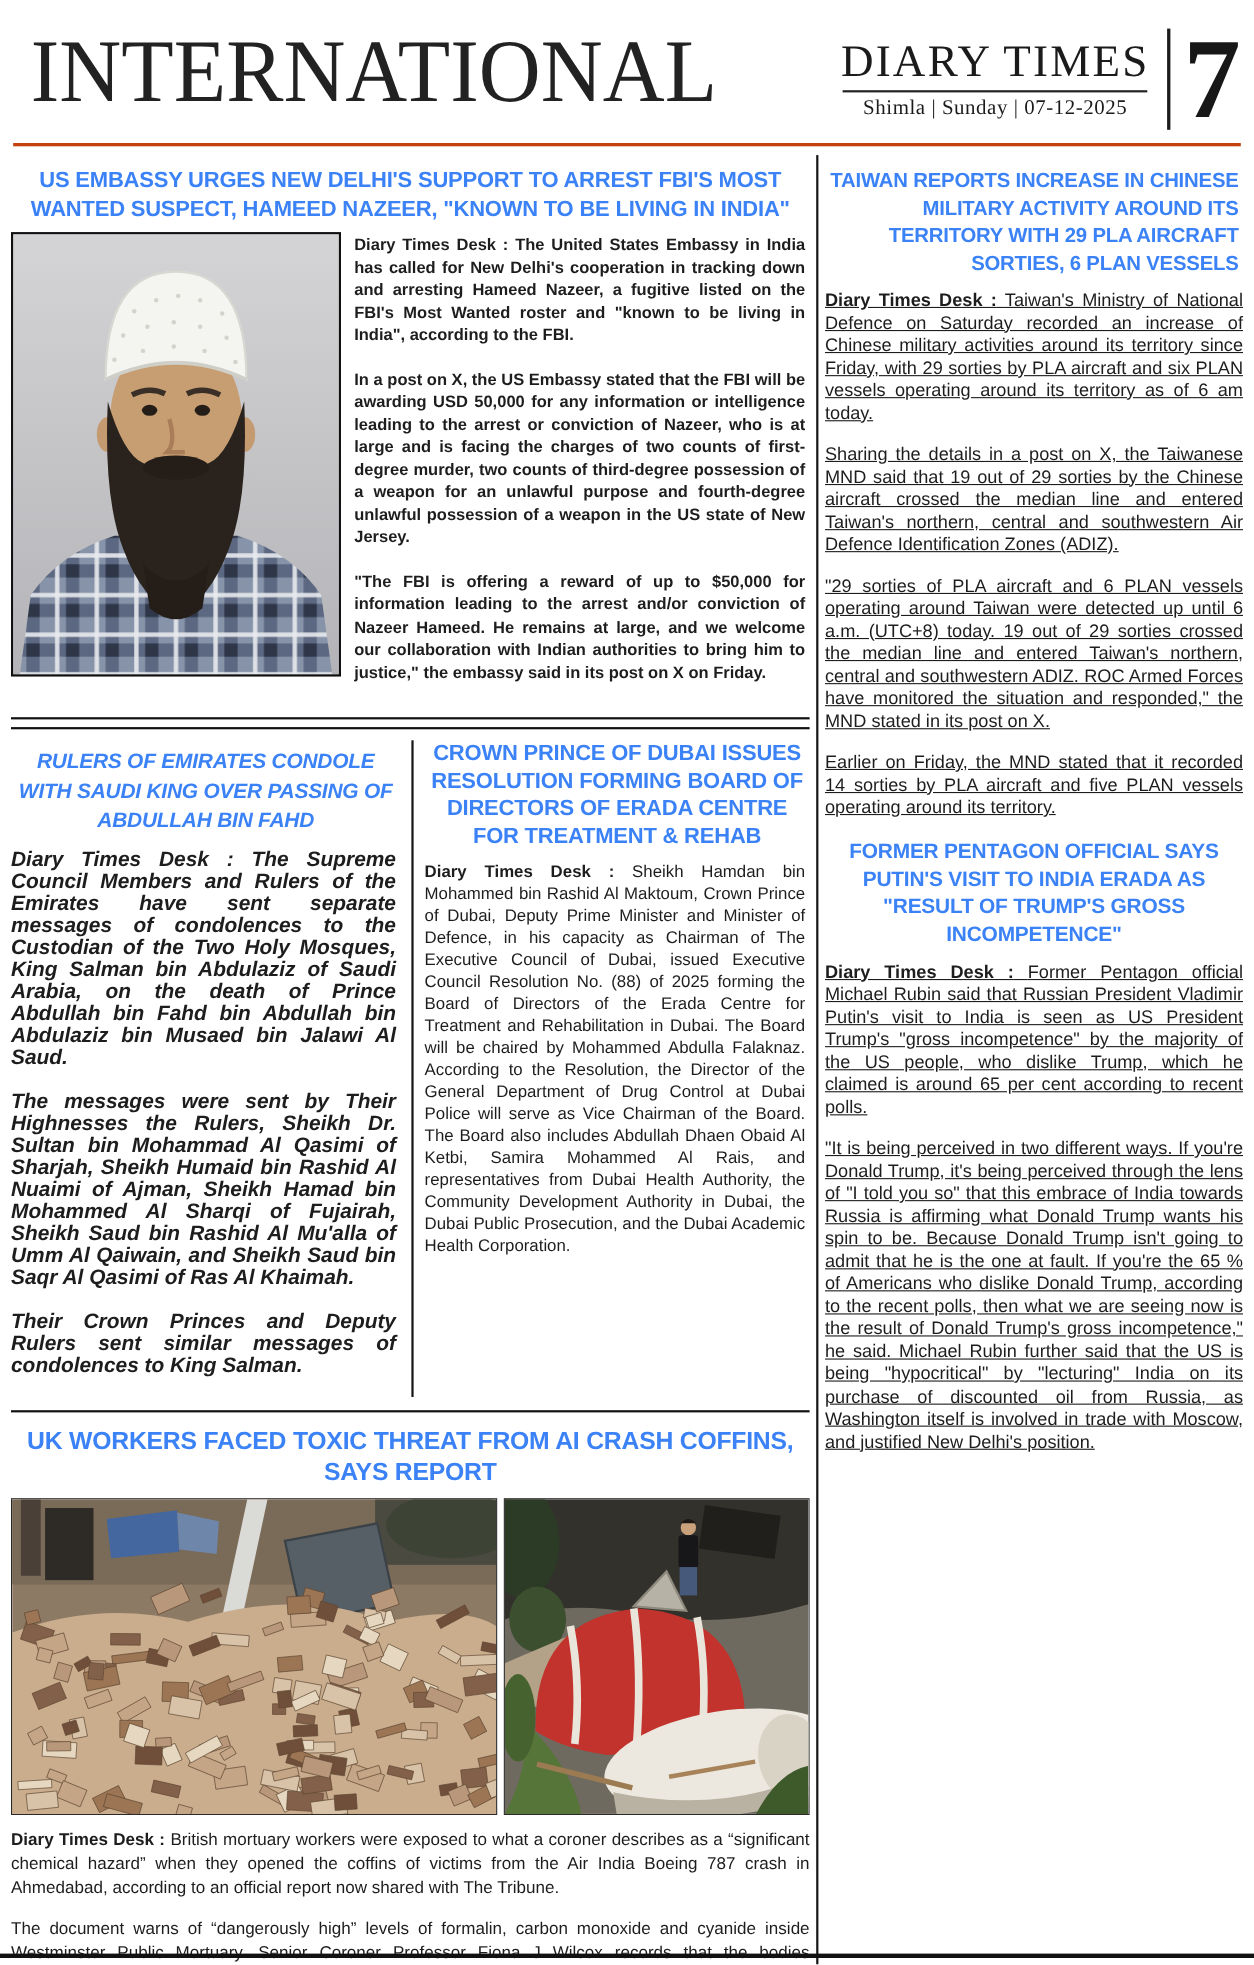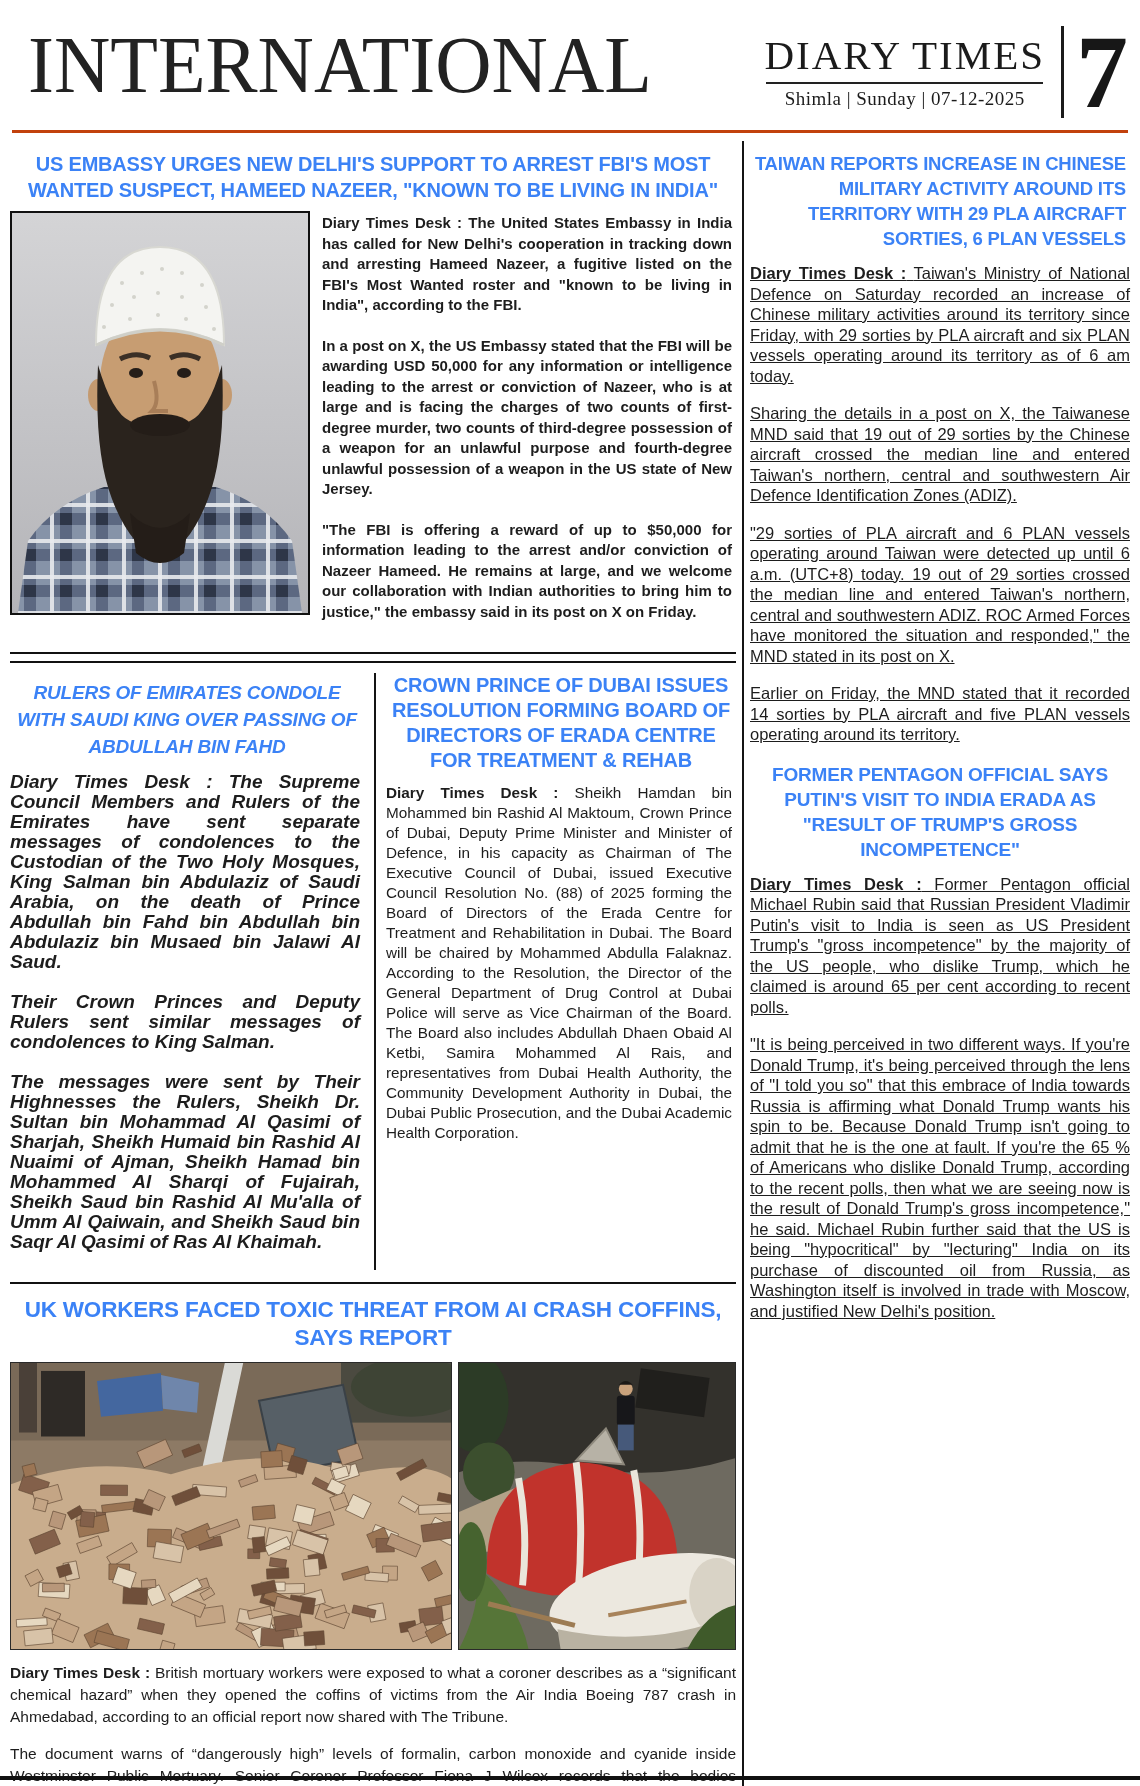--- a/index.html
+++ b/index.html
@@ -156,22 +156,22 @@
       </article>
 
       <div class="double-rule"></div>
 
       <div class="two-col">
         <article class="emir-col">
           <h2 class="hl hl-emirates">RULERS OF EMIRATES CONDOLE WITH SAUDI KING OVER PASSING OF ABDULLAH BIN FAHD</h2>
           <div class="emir-body bold-body jtext">
             <p><span class="desk">Diary Times Desk :</span>
               <span>The Supreme Council Members and Rulers of the Emirates have sent separate messages of condolences to the Custodian of the Two Holy Mosques, King Salman bin Abdulaziz of Saudi Arabia, on the death of Prince Abdullah bin Fahd bin Abdullah bin Abdulaziz bin Musaed bin Jalawi Al Saud.</span></p>
+            <p>The messages were sent by Their Highnesses the Rulers, Sheikh Dr. Sultan bin Mohammad Al Qasimi of Sharjah, Sheikh Humaid bin Rashid Al Nuaimi of Ajman, Sheikh Hamad bin Mohammed Al Sharqi of Fujairah, Sheikh Saud bin Rashid Al Mu'alla of Umm Al Qaiwain, and Sheikh Saud bin Saqr Al Qasimi of Ras Al Khaimah.</p>
             <p>Their Crown Princes and Deputy Rulers sent similar messages of condolences to King Salman.</p>
-            <p>The messages were sent by Their Highnesses the Rulers, Sheikh Dr. Sultan bin Mohammad Al Qasimi of Sharjah, Sheikh Humaid bin Rashid Al Nuaimi of Ajman, Sheikh Hamad bin Mohammed Al Sharqi of Fujairah, Sheikh Saud bin Rashid Al Mu'alla of Umm Al Qaiwain, and Sheikh Saud bin Saqr Al Qasimi of Ras Al Khaimah.</p>
           </div>
         </article>
         <div class="vrule2"></div>
         <article class="dubai-col">
           <h2 class="hl hl-dubai">CROWN PRINCE OF DUBAI ISSUES RESOLUTION FORMING BOARD OF DIRECTORS OF ERADA CENTRE FOR TREATMENT &amp; REHAB</h2>
           <div class="dubai-body jtext">
             <p><span class="desk">Diary Times Desk :</span>
               <span>Sheikh Hamdan bin Mohammed bin Rashid Al Maktoum, Crown Prince of Dubai, Deputy Prime Minister and Minister of Defence, in his capacity as Chairman of The Executive Council of Dubai, issued Executive Council Resolution No. (88) of 2025 forming the Board of Directors of the Erada Centre for Treatment and Rehabilitation in Dubai. The Board will be chaired by Mohammed Abdulla Falaknaz. According to the Resolution, the Director of the General Department of Drug Control at Dubai Police will serve as Vice Chairman of the Board. The Board also includes Abdullah Dhaen Obaid Al Ketbi, Samira Mohammed Al Rais, and representatives from Dubai Health Authority, the Community Development Authority in Dubai, the Dubai Public Prosecution, and the Dubai Academic Health Corporation.</span></p>
           </div>
         </article>

